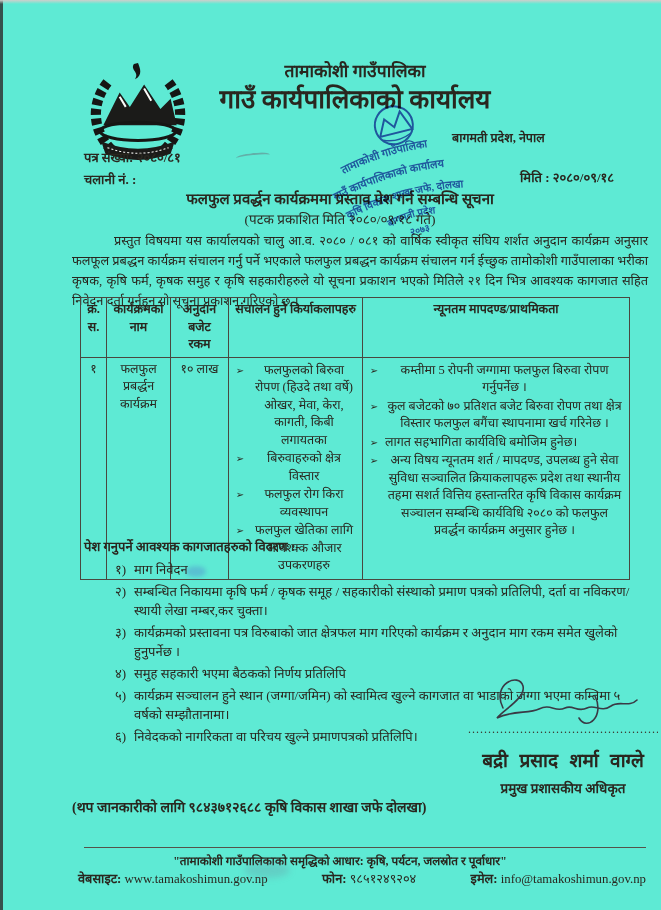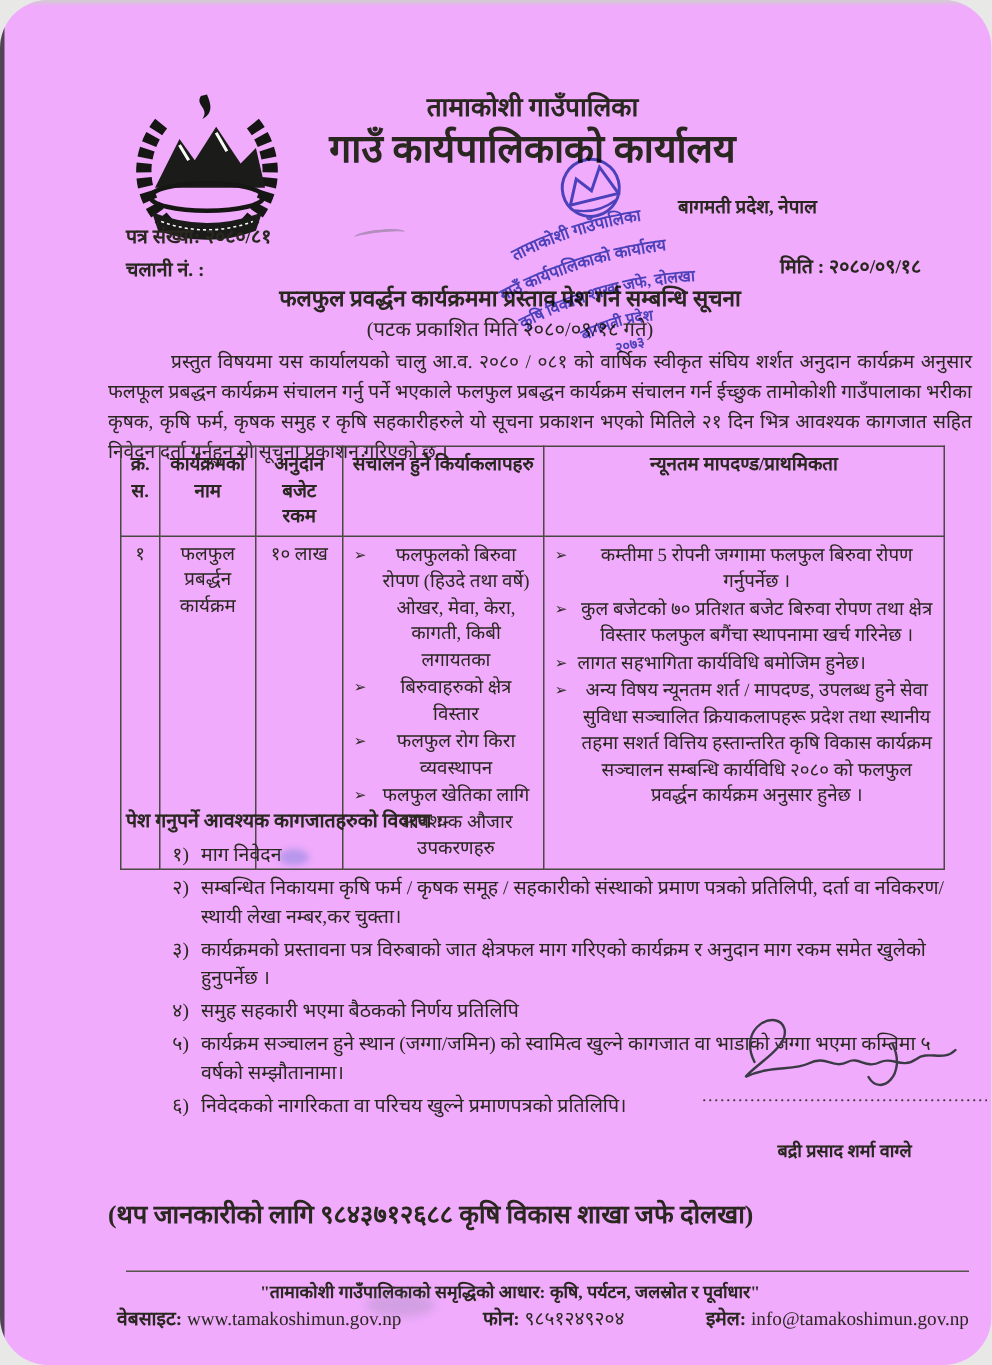--- a/index.html
+++ b/index.html
@@ -1,21 +1,20 @@
 <!DOCTYPE html>
 <html><head>
 <meta charset="utf-8">
 <style>
   html,body{margin:0;padding:0;background:#e8e8e6;}
   .page{
     position:relative;width:661px;height:910px;margin:0 auto;
-    background:#f0abfc;overflow:hidden;
+    background:#5eead4;overflow:hidden;
     font-family:"Liberation Serif","DejaVu Serif",serif;
     color:#29271f;
-    border-radius:32px;
   }
   .edge-left{position:absolute;left:0;top:0;width:3px;height:910px;background:#2a2a2a;opacity:.8;}
   .edge-top{position:absolute;left:0;top:0;width:661px;height:4px;background:linear-gradient(#cfcfcb,rgba(255,255,255,0));}
   .abs{position:absolute;}
   .center{text-align:center;}
 
   
   .h-muni{left:120px;top:58px;width:470px;font-size:17.5px;font-weight:bold;}
   .h-office{left:120px;top:80px;width:470px;font-size:26px;font-weight:bold;}
   .h-place{left:70px;top:121px;width:520px;font-size:16px;font-weight:bold;}
@@ -50,24 +49,24 @@
   
   .docs{left:84px;top:537px;width:566px;font-size:13px;line-height:19px;}
   .docs-head{font-weight:bold;margin-bottom:4px;}
   .doc-item{display:flex;gap:8px;margin:3px 0 3px 22px;}
   .doc-num{flex:0 0 20px;text-align:right;}
   .doc-text{flex:1;}
 
   
   .sig{left:468px;top:668px;width:190px;text-align:center;}
   .sig-dots{font-size:12px;letter-spacing:1px;color:#3a382f;margin-top:-8px;white-space:nowrap;overflow:hidden;}
-  .sig-name{font-size:12px;font-weight:bold;margin-top:20px;}
+  .sig-name{font-size:19px;font-weight:bold;margin-top:10px;font-family:Liberation Mono, monospace;}
   .sig-title{font-size:13.5px;font-weight:bold;margin-top:6px;}
 
-  .note{left:72px;top:797px;font-size:17px;font-weight:bold;}
+  .note{left:72px;top:797px;font-size:14px;font-weight:bold;}
 
   
   .f-line{left:84px;top:847px;width:562px;border-top:1.6px solid #55534a;}
   .f-motto{left:60px;top:852px;width:560px;font-size:11.8px;font-weight:bold;}
   .f-row{left:78px;top:869px;width:568px;display:flex;justify-content:space-between;font-size:12.8px;}
   .f-label{font-weight:bold;text-align:center;}
 
   
   .smudge-blue{left:186px;top:566px;width:20px;height:11px;background:rgba(80,115,205,.35);
                border-radius:50%;filter:blur(2px);}
@@ -215,20 +214,21 @@
   <div class="abs smudge-blue"></div>
 
   <div class="abs sig">
     <svg width="168" height="58" viewBox="0 0 168 58">
       <path d="M24 40 C12 16 40 4 44 18 C47 30 24 42 18 50 C34 42 50 46 60 41
                C72 35 76 45 86 40 C94 36 98 45 108 40 C116 36 122 45 132 38
                C140 32 150 40 158 32 M116 28 C126 48 108 64 100 50" fill="none" stroke="#3a3a45" stroke-width="1.6" stroke-linecap="round"></path>
     </svg>
     <div class="sig-dots">................................................</div>
     <div class="sig-name">बद्री प्रसाद शर्मा वाग्ले</div>
+    <div class="sig-title">प्रमुख प्रशासकीय अधिकृत</div>
   </div>
 
   <div class="abs note">(थप जानकारीको लागि ९८४३७१२६८८ कृषि विकास शाखा जफे दोलखा)</div>
 
   <div class="abs f-line"></div>
   <div class="abs f-motto center">"तामाकोशी गाउँपालिकाको समृद्धिको आधार: कृषि, पर्यटन, जलस्रोत र पूर्वाधार"</div>
   <div class="abs f-row">
     <span><span class="f-label">वेबसाइट:</span> <span>www.tamakoshimun.gov.np</span></span>
     <span><span class="f-label">फोन:</span> <span>९८५१२४९२०४</span></span>
     <span><span class="f-label">इमेल:</span> <span>info@tamakoshimun.gov.np</span></span>

